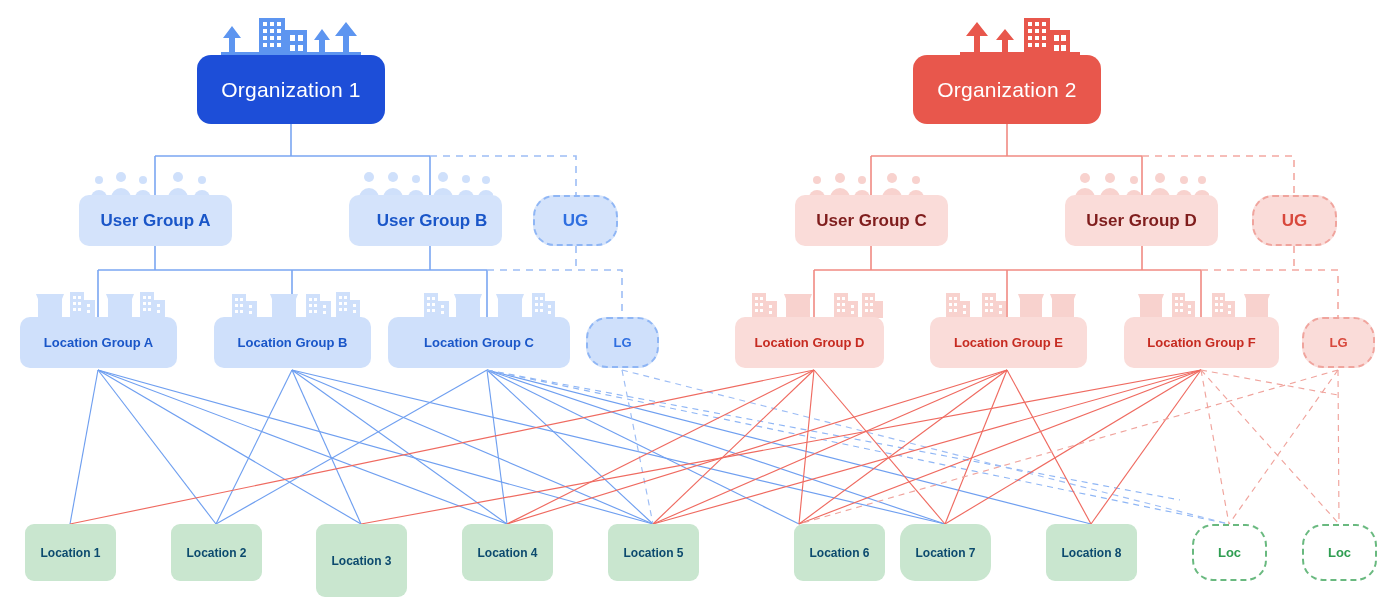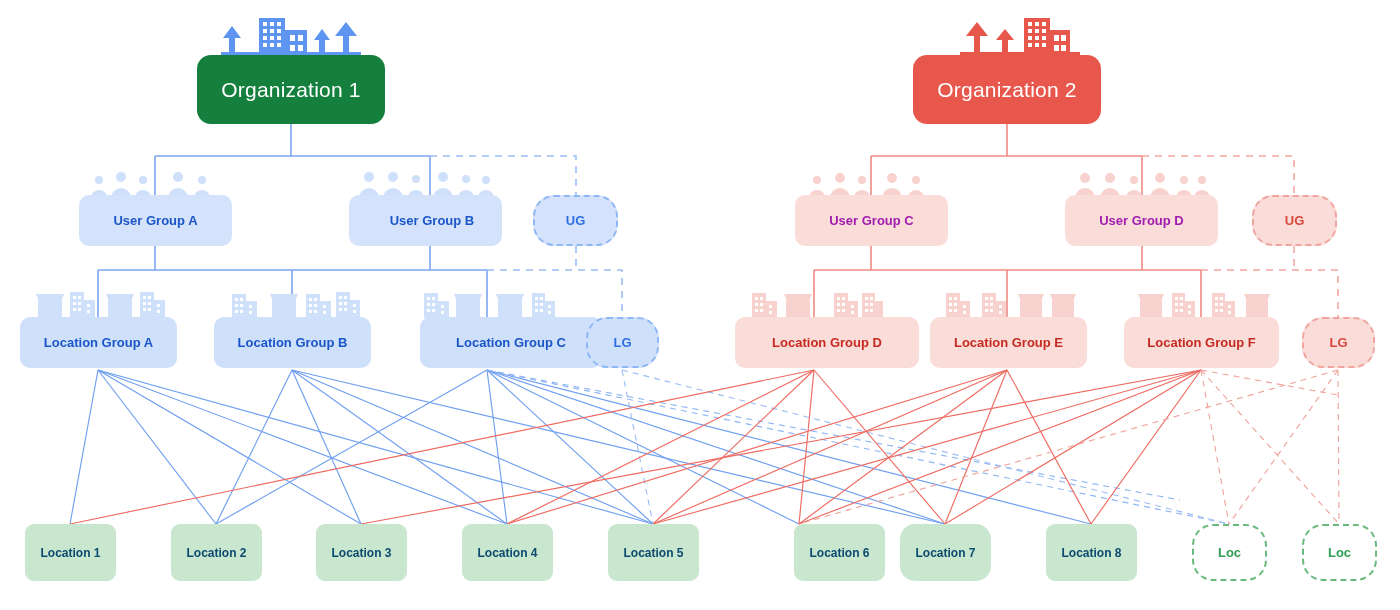--- a/index.html
+++ b/index.html
@@ -1,25 +1,25 @@
 <!DOCTYPE html>
 <html><head>
 <meta charset="utf-8">
 <style>
   html,body{margin:0;padding:0;background:#fff;}
   body{width:1400px;height:610px;font-family:"Liberation Sans",sans-serif;}
   #stage{position:relative;width:1400px;height:610px;overflow:hidden;background:#fff;}
   #wires{position:absolute;left:0;top:0;width:1400px;height:610px;}
   .node{position:absolute;box-sizing:border-box;display:flex;align-items:center;justify-content:center;text-align:center;border-radius:10px;}
   .org{border-radius:14px;color:#fff;font-size:21px;font-weight:500;letter-spacing:.2px;}
-  .org.blue{background:#15803d;}
+  .org.blue{background:#1d4ed8;}
   .org.red{background:#e8574c;}
-  .ug{font-size:13px;font-weight:700;border-radius:10px;}
+  .ug{font-size:17px;font-weight:700;border-radius:10px;}
   .ug.blue{background:#d4e3fb;color:#1a56c8;}
-  .ug.red{background:#fadcd9;color:#a21caf;}
+  .ug.red{background:#fadcd9;color:#7f1d1d;}
   .lg{font-size:13px;font-weight:700;border-radius:10px;}
   .lg.blue{background:#cfe0fb;color:#1a56c8;}
   .lg.red{background:#fadcd9;color:#c62b21;}
   .loc{font-size:12px;font-weight:700;border-radius:9px;background:#c9e6cf;color:#0c4a6e;}
   .ghost{background:transparent;border:2px dashed;border-radius:21px;font-weight:700;}
   .ghost.blue{border-color:#8fb6f5;color:#2f6fe0;}
   .ghost.red{border-color:#f0a49d;color:#d8483c;}
   .ghost.green{border-color:#69b97f;color:#2f9e52;font-size:13px;}
   .icons{position:absolute;display:flex;align-items:flex-end;justify-content:center;gap:3px;pointer-events:none;}
   .icons svg{display:block;}
@@ -409,21 +409,21 @@
           <rect x="120" y="9" width="3" height="3"></rect>
       <rect x="115" y="15" width="3" height="3"></rect>
           <rect x="120" y="15" width="3" height="3"></rect>
       <rect x="115" y="21" width="3" height="3"></rect>
           <rect x="120" y="21" width="3" height="3"></rect>
       <rect x="128" y="17" width="3" height="3"></rect>
           <rect x="128" y="23" width="3" height="3"></rect>
     </g>
       </svg>
   </div>
-  <div class="node lg blue" style="left:420px;top:317px;width:182px;height:51px;">
+  <div class="node lg blue" style="left:388px;top:317px;width:182px;height:51px;">
     <span>Location Group C</span>
   </div>
 
   <div class="node ghost blue lg" style="left:586px;top:317px;width:73px;height:51px;">
     <span>LG</span>
   </div>
 
   <div class="icons" style="left:748px;top:288px;width:135px;height:30px;">
     <svg width="135" height="30" viewBox="0 0 135 30">
         <g fill="#f8d2ce">
@@ -455,21 +455,21 @@
           <rect x="103" y="23" width="3" height="3"></rect>
       <rect x="117" y="9" width="3" height="3"></rect>
           <rect x="122" y="9" width="3" height="3"></rect>
       <rect x="117" y="15" width="3" height="3"></rect>
           <rect x="122" y="15" width="3" height="3"></rect>
       <rect x="117" y="21" width="3" height="3"></rect>
           <rect x="122" y="21" width="3" height="3"></rect>
     </g>
       </svg>
   </div>
-  <div class="node lg red" style="left:735px;top:317px;width:184px;height:51px;align-items:center;">
+  <div class="node lg red" style="left:735px;top:317px;width:149px;height:51px;align-items:center;">
     <span>Location Group D</span>
   </div>
 
   <div class="icons" style="left:942px;top:288px;width:135px;height:30px;">
     <svg width="135" height="30" viewBox="0 0 135 30">
         <g fill="#f8d2ce">
       <rect x="4" y="5" width="14" height="25"></rect>
           <rect x="18" y="13" width="10" height="17"></rect>
       <rect x="40" y="5" width="14" height="25"></rect>
           <rect x="54" y="13" width="10" height="17"></rect>
@@ -541,21 +541,21 @@
   <div class="node ghost red lg" style="left:1302px;top:317px;width:73px;height:51px;">
     <span>LG</span>
   </div>
 
   <div class="node loc" style="left:25px;top:524px;width:91px;height:57px;">
     <span>Location 1</span>
   </div>
   <div class="node loc" style="left:171px;top:524px;width:91px;height:57px;">
     <span>Location 2</span>
   </div>
-  <div class="node loc" style="left:316px;top:524px;width:91px;height:57px;">
+  <div class="node loc" style="left:316px;top:524px;width:91px;height:73px;">
     <span>Location 3</span>
   </div>
   <div class="node loc" style="left:462px;top:524px;width:91px;height:57px;">
     <span>Location 4</span>
   </div>
   <div class="node loc" style="left:608px;top:524px;width:91px;height:57px;">
     <span>Location 5</span>
   </div>
   <div class="node loc" style="left:794px;top:524px;width:91px;height:57px;">
     <span>Location 6</span>

